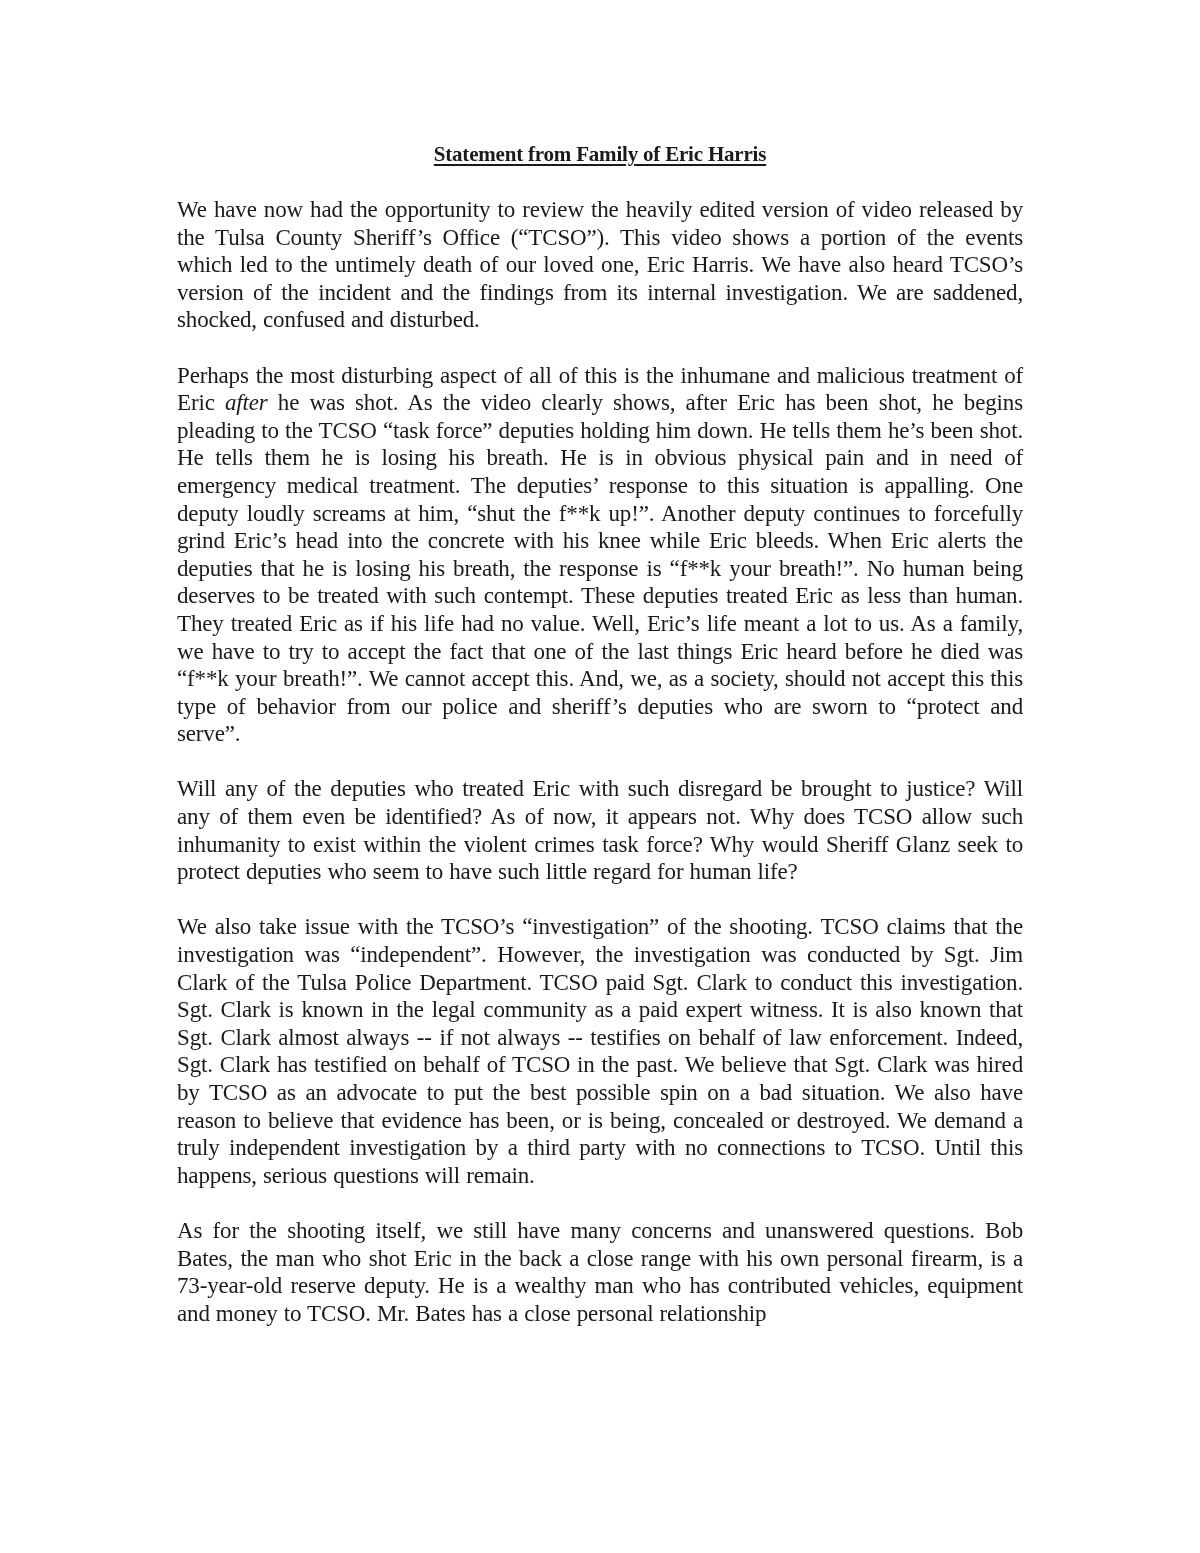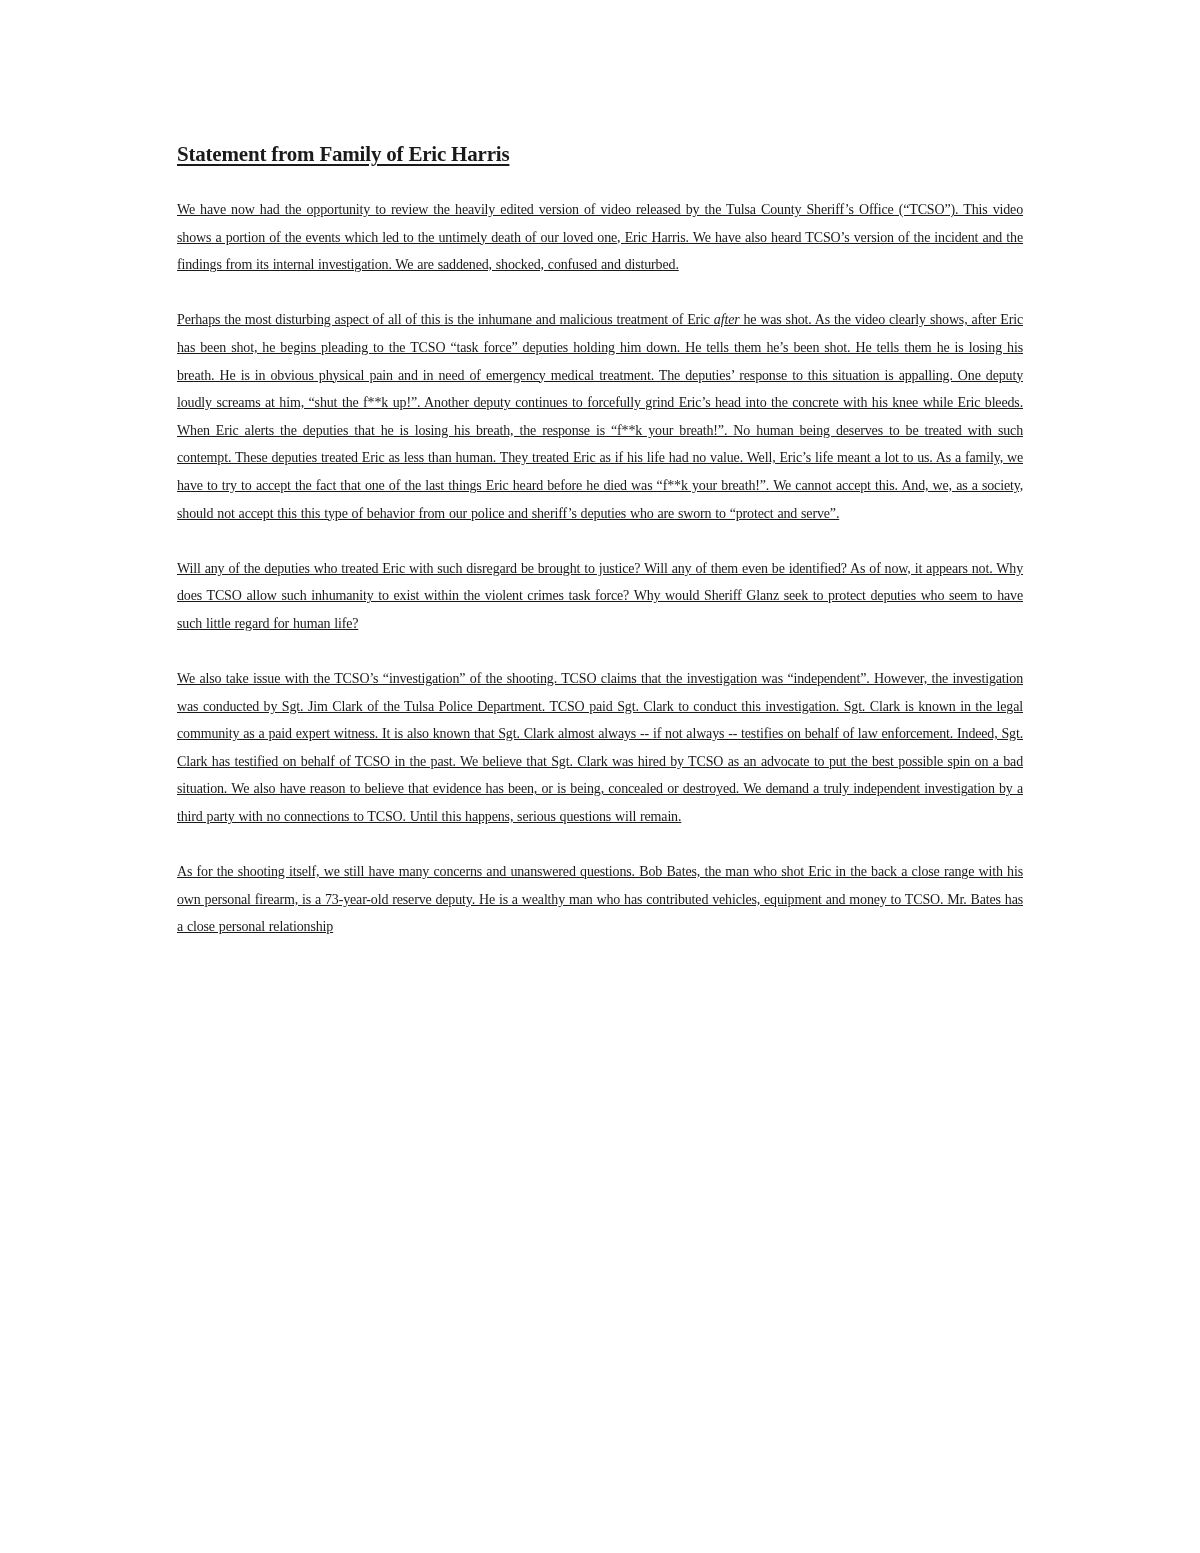--- a/index.html
+++ b/index.html
@@ -15,36 +15,36 @@
     color: #1a1a1a;
     font-family: "Liberation Serif", "DejaVu Serif", serif;
   }
   .page {
     position: absolute;
     left: 177px;
     top: 140px;
     width: 846px;
   }
   .title {
+    text-align: center;
     font-weight: bold;
     font-size: 21px;
     line-height: 28px;
     text-decoration: underline;
     text-underline-offset: 3px;
     margin: 0 0 28px 0;
     letter-spacing: -0.2px;
   }
   .para {
-    font-size: 14px;
+    font-size: 23px;
     line-height: 27.6px;
     text-align: justify;
     margin: 0 0 27.6px 0;
     letter-spacing: -0.15px;
     word-spacing: 0.5px;
-    text-decoration: underline;
   }
   .para em {
     font-style: italic;
   }
 </style>
 </head>
 <body>
 
 <div class="page">
   <div class="title">Statement from Family of Eric Harris</div>

